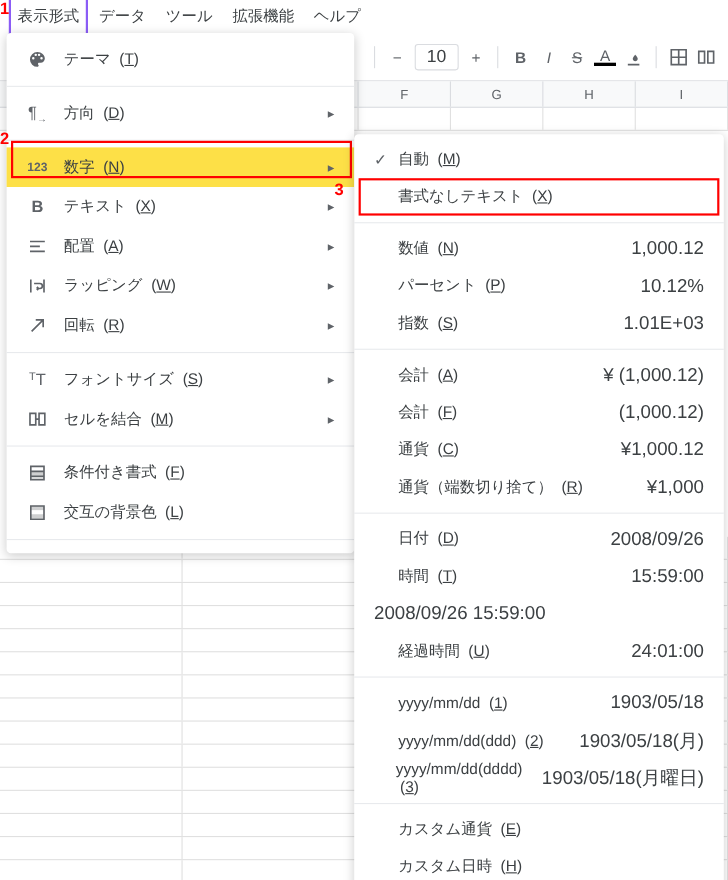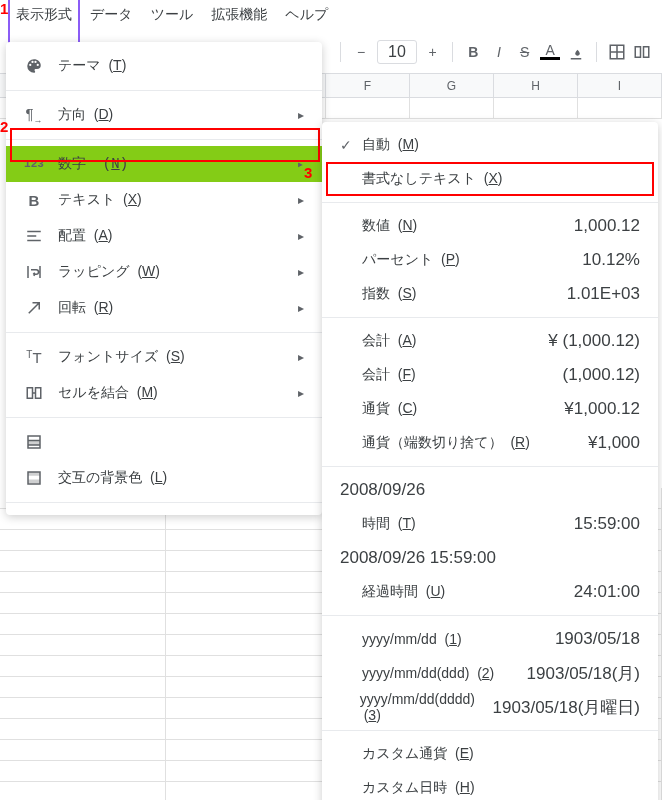--- a/index.html
+++ b/index.html
@@ -21,23 +21,23 @@
     .colheader { flex: 1; text-align: center; font-size: 12px; color: #5f6368; border-right: 1px solid #dadce0; display:flex; align-items:center; justify-content:center; }
 
     
     .gridrows { }
     .gridrow { display:flex; height: 21px; border-bottom: 1px solid #e0e0e0; }
     .gridcell { flex:1; border-right: 1px solid #e0e0e0; }
 
     
     .popup { position: absolute; background: #fff; box-shadow: 0 2px 10px rgba(0,0,0,.2); border-radius: 4px; }
 
-    .popup.left-menu { top: 42px; left: 6px; width: 316px; padding: 6px 0; }
+    .popup.left-menu { top: 30px; left: 6px; width: 316px; padding: 6px 0; }
     .menu-row { display:flex; align-items:center; padding: 8px 18px; gap: 14px; position: relative; cursor:pointer; height: 36px; }
-    .menu-row.hover { background: #84cc16; font-family: Liberation Mono, monospace; }
+    .menu-row.hover { background: #fde047; }
     .menu-icon { width: 20px; display:flex; justify-content:center; color:#5f6368; font-size:14px; }
     .menu-label { flex:1; font-size:14px; }
     .menu-short { font-size:12px; color:#5f6368; }
     .menu-arrow { color:#5f6368; font-size:12px; }
     .menu-sep { height:1px; background:#e8eaed; margin: 6px 0; }
 
     .popup.right-menu { top: 122px; left: 322px; width: 336px; padding: 6px 0; }
     .sub-row { display:flex; align-items:center; padding: 7px 18px; gap: 12px; position:relative; cursor:pointer; height: 34px; }
     .sub-left { display:flex; align-items:center; gap:6px; flex:1; }
     .sub-check { width: 16px; color:#5f6368; font-size:14px; }
@@ -285,20 +285,21 @@
       <span class="menu-arrow">▸</span>
     </div>
     <div class="menu-sep"></div>
     <div class="menu-row">
       <span class="menu-icon">
         <svg width="18" height="18" viewBox="0 0 24 24">
           <path stroke="#5f6368" stroke-width="2" fill="none" d="M4 4h16v16H4zM4 10h16M4 16h16"></path>
           <rect x="4" y="10" width="16" height="6" fill="#5f6368" opacity=".3"></rect>
         </svg>
       </span>
+      <span class="menu-label">条件付き書式 &nbsp;(<span class="u">F</span>)</span>
     </div>
     <div class="menu-row">
       <span class="menu-icon">
         <svg width="18" height="18" viewBox="0 0 24 24">
           <path stroke="#5f6368" stroke-width="2" fill="none" d="M4 4h16v16H4z"></path>
           <rect x="4" y="4" width="16" height="5" fill="#5f6368" opacity=".3"></rect>
           <rect x="4" y="14" width="16" height="5" fill="#5f6368" opacity=".3"></rect>
         </svg>
       </span>
       <span class="menu-label">交互の背景色 &nbsp;(<span class="u">L</span>)</span>
@@ -367,20 +368,24 @@
     </div>
     <div class="sub-row">
       <span class="sub-left">
         <span class="sub-check"></span>
         <span class="sub-label">通貨（端数切り捨て） &nbsp;(<span class="u">R</span>)</span>
       </span>
       <span class="sub-sample">¥1,000</span>
     </div>
     <div class="menu-sep"></div>
     <div class="sub-row">
+      <span class="sub-left">
+        <span class="sub-check"></span>
+        <span class="sub-label">日付 &nbsp;(<span class="u">D</span>)</span>
+      </span>
       <span class="sub-sample">2008/09/26</span>
     </div>
     <div class="sub-row">
       <span class="sub-left">
         <span class="sub-check"></span>
         <span class="sub-label">時間 &nbsp;(<span class="u">T</span>)</span>
       </span>
       <span class="sub-sample">15:59:00</span>
     </div>
     <div class="sub-row">

